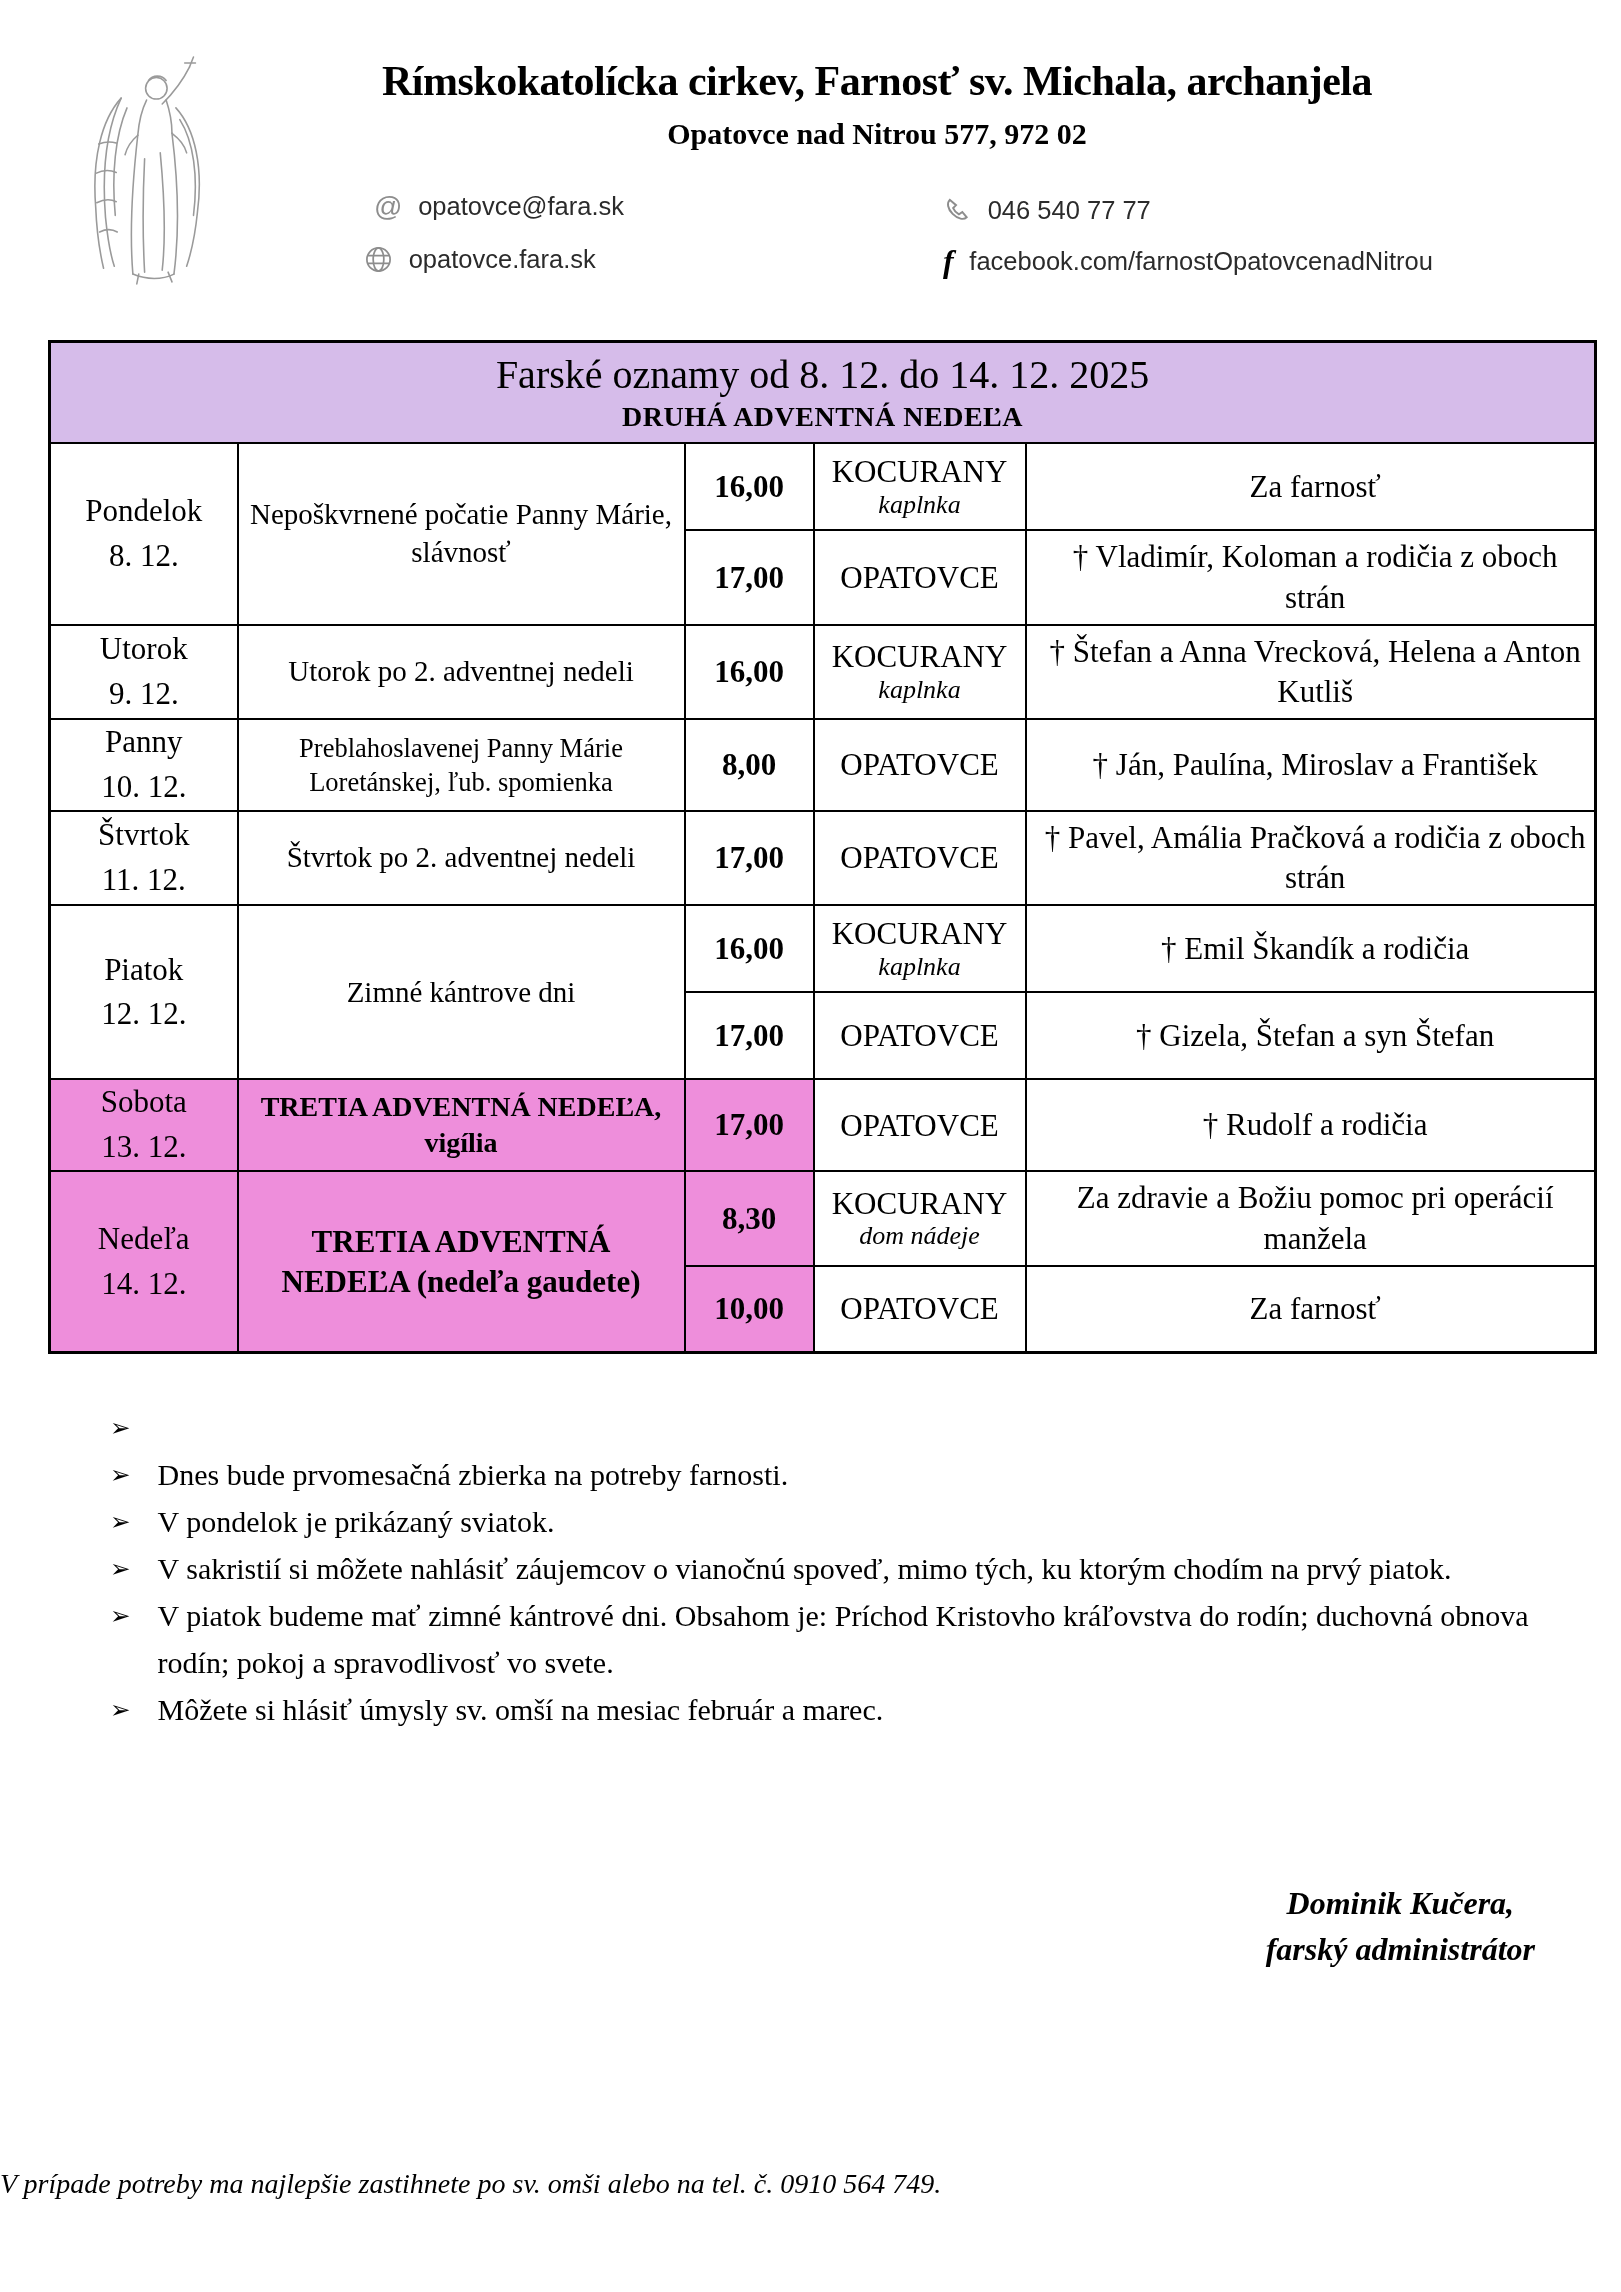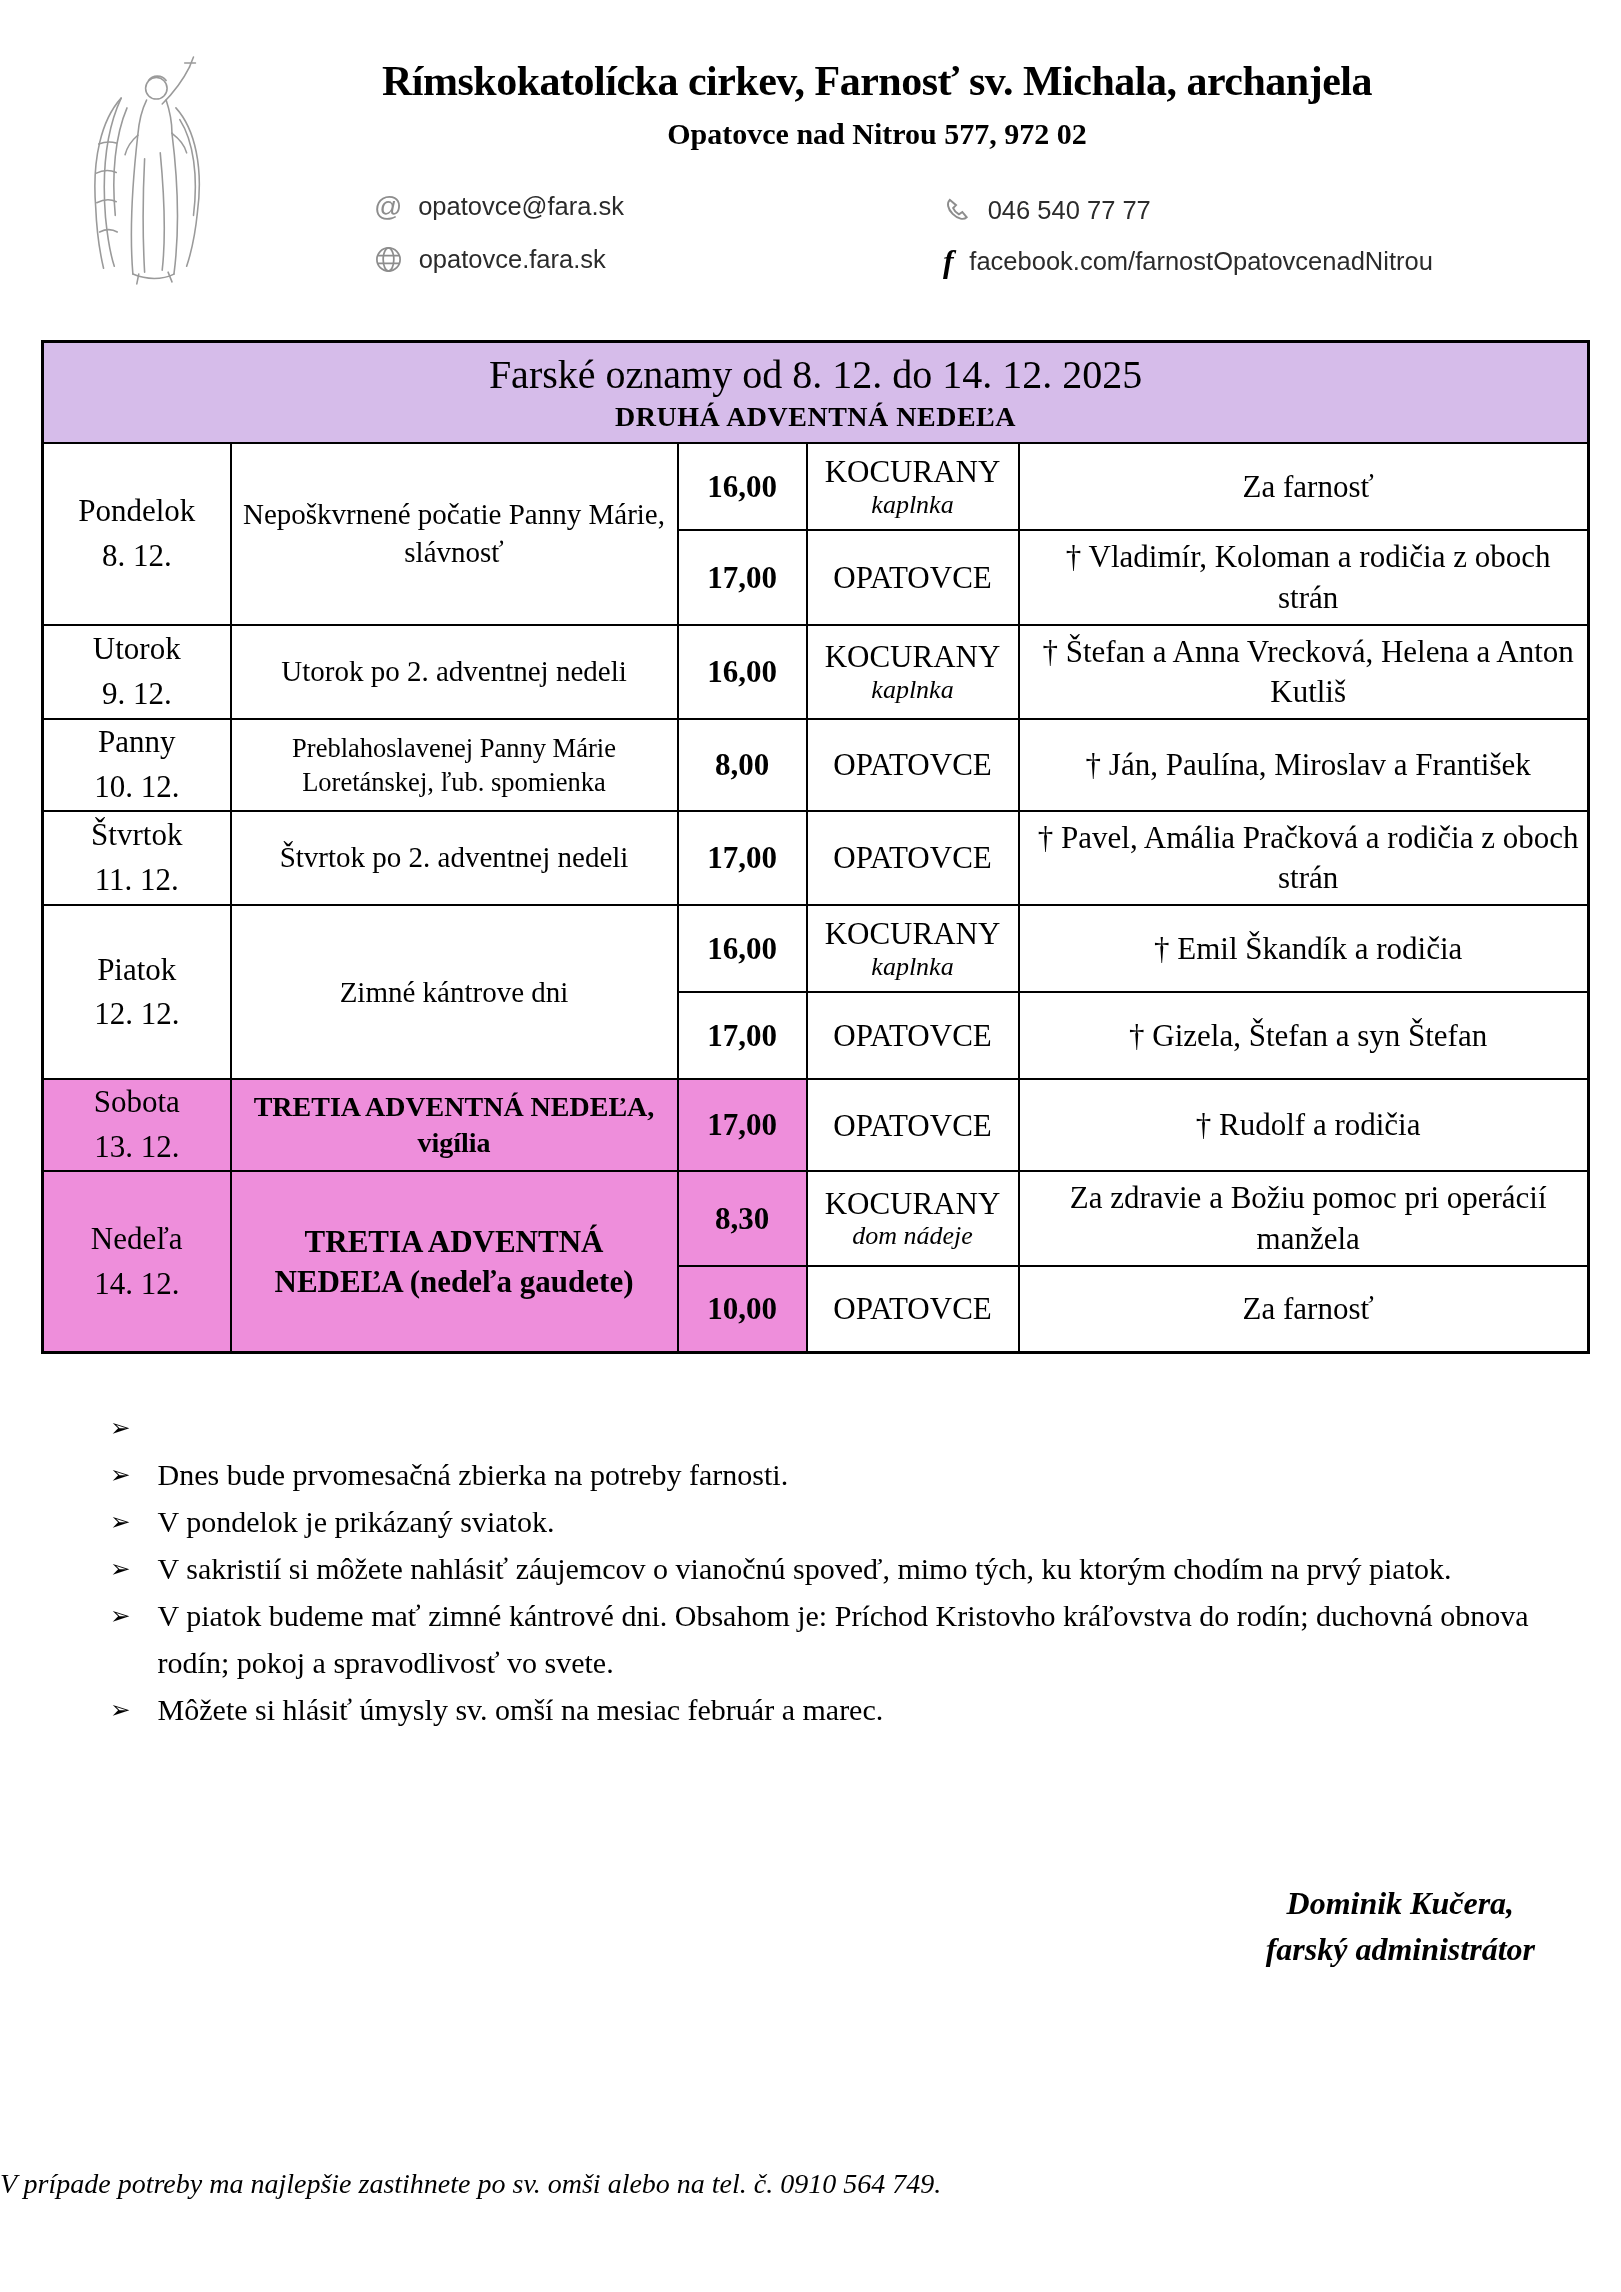--- a/index.html
+++ b/index.html
@@ -19,29 +19,30 @@
   .contact {
     position:absolute; display:flex; align-items:center; gap:15.7px;
     font-family:"Liberation Sans", sans-serif; font-size:25.5px; color:#2b2b2b;
   }
   .contact .glyph { color:#8d8d8d; font-size:28px; line-height:1; }
   .contact .fb-glyph {
     color:#000; font-weight:bold; font-size:32px; line-height:1;
     font-family:"Liberation Serif", serif; font-style:italic;
   }
   .c-email    { left:374px; top:192px; }
-  .c-web      { left:374px; top:245px;justify-content:space-between; }
+  .c-web      { left:364px; top:245px;justify-content:space-between; }
   .c-phone    { left:943px; top:196px; }
   .c-facebook { left:943px; top:245px; }
 
   
   .oznamy-wrap { position:absolute; left:41px; top:340px; }
   table.oznamy {
     border-collapse:collapse; table-layout:fixed; width:1547px;
     border:3.9px solid #000;
+    margin-left:7px;
   }
   table.oznamy td { border:2px solid #000; text-align:center; vertical-align:middle; }
   tr.group-start td { border-top:2.9px solid #000; }
   .hdr {
     background:var(--header-bg,#d6bcea); border-bottom:2.9px solid #000 !important;
     padding:7.8px 0 9.8px 0;
   }
   .hdr .t1 { font-size:40px; }
   .hdr .t2 { font-size:28px; font-weight:bold; margin-top:2.9px; letter-spacing:0.5px; }
   .day-cell   { font-size:31px; line-height:1.45; }

